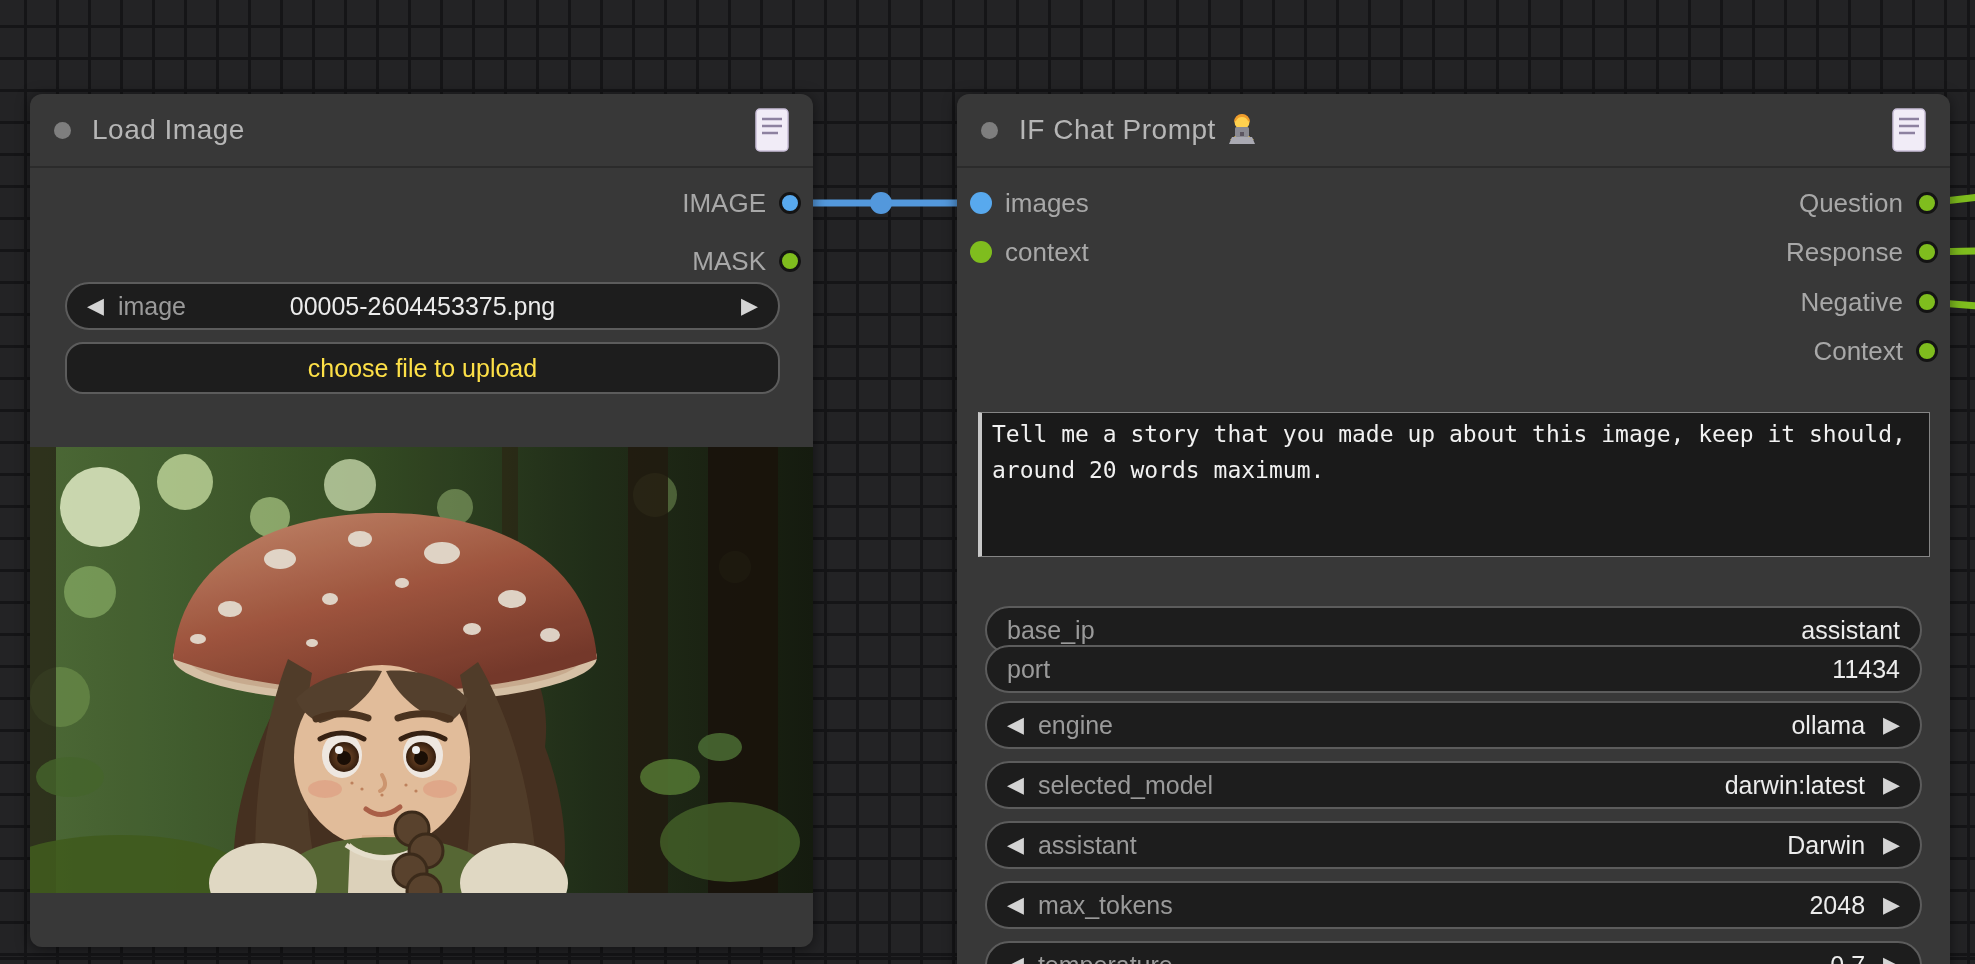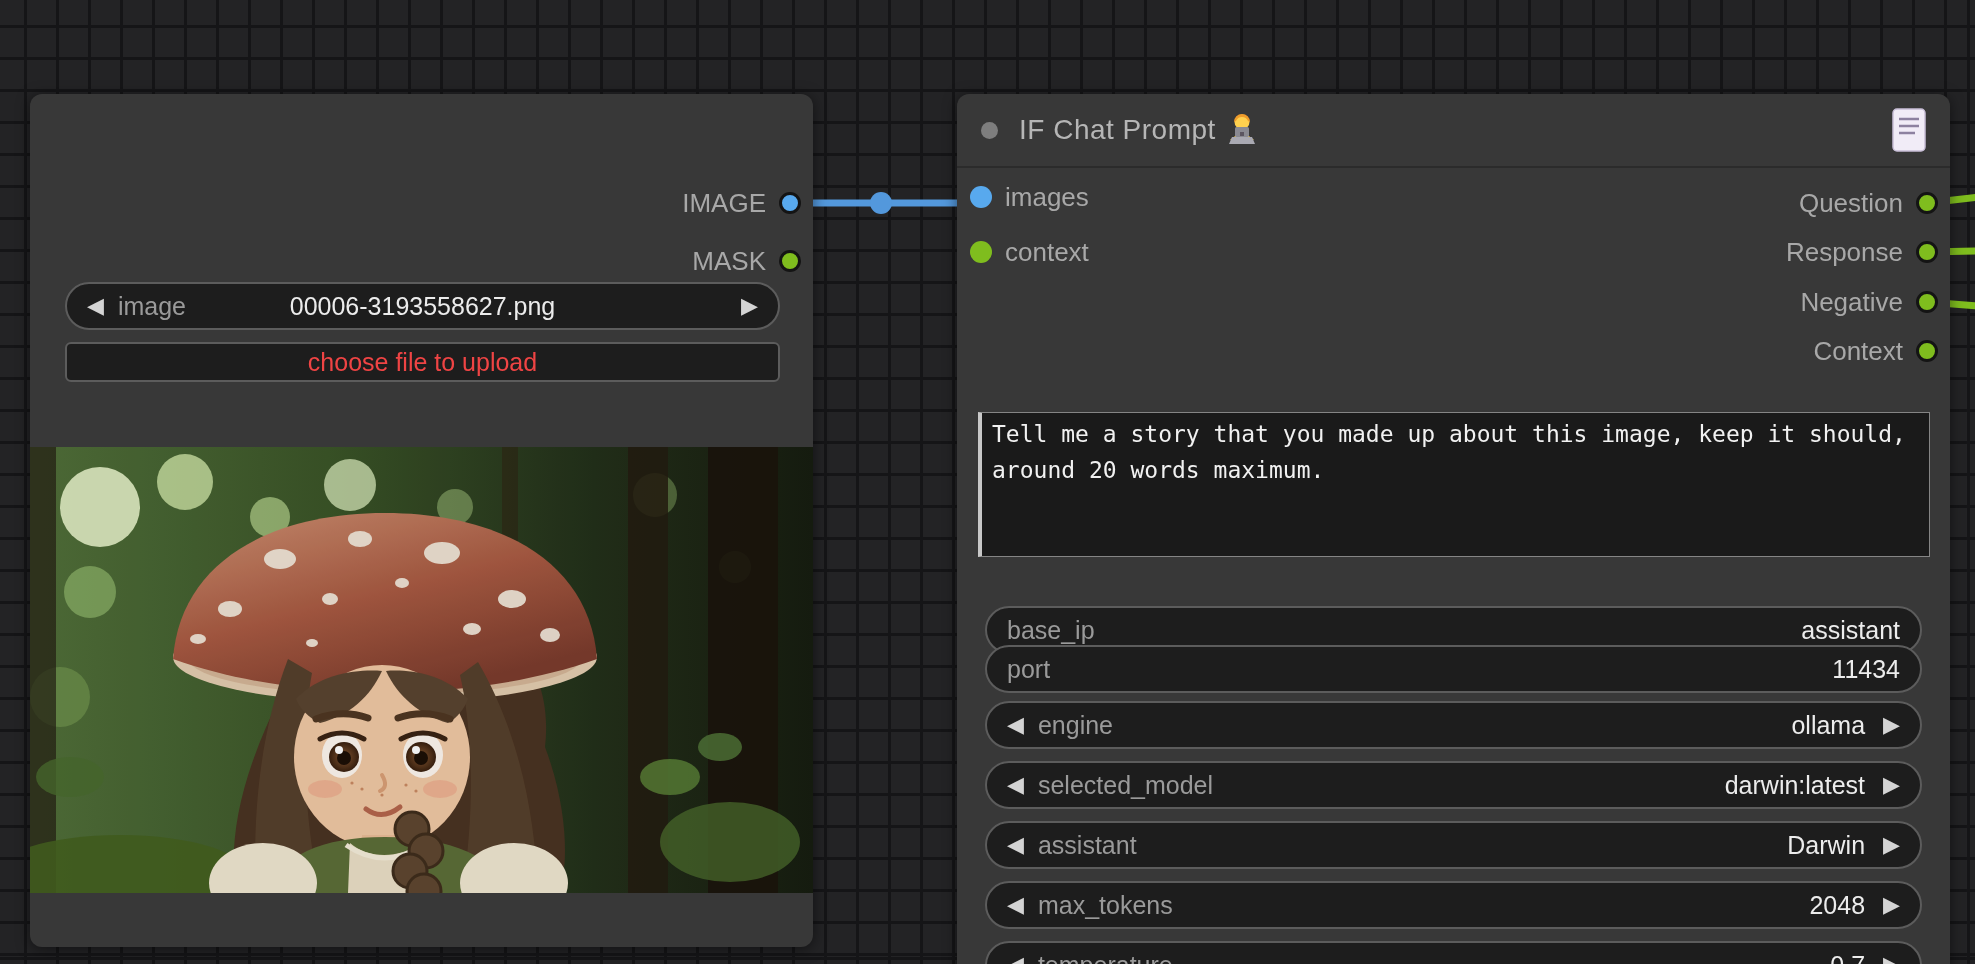--- a/index.html
+++ b/index.html
@@ -42,23 +42,23 @@
   .node-load .widget{left:35px;width:715px;}
   .node-if .widget{left:28px;width:937px;}
   .arr{font-size:22px;color:#d4d4d4;line-height:1;flex:none;}
   .arr.prev{margin-right:14px;}
   .arr.next{margin-left:18px;}
   .wlabel{color:#9a9a9a;font-size:25px;white-space:nowrap;}
   .wvalue{color:#ececec;font-size:25px;white-space:nowrap;}
   .wvalue.right{margin-left:auto;}
   .wvalue.centered{position:absolute;left:50%;transform:translateX(-50%);}
   .upload-btn{
-    position:absolute;left:35px;top:248px;width:715px;height:40px;box-sizing:border-box;
-    background:#1d1d1d;border:2px solid #5c5c5c;border-radius:6px;
-    color:#ef4444;font-size:25px;font-family:"Liberation Sans",sans-serif;
+    position:absolute;left:35px;top:248px;width:715px;height:52px;box-sizing:border-box;
+    background:#1d1d1d;border:2px solid #5c5c5c;border-radius:18px;
+    color:#fde047;font-size:25px;font-family:"Liberation Sans",sans-serif;
     display:flex;align-items:center;justify-content:center;cursor:pointer;
   }
   .prompt-box{
     position:absolute;left:21px;top:318px;width:952px;height:145px;box-sizing:border-box;
     background:#1a1a1a;border:1px solid #858585;border-left:4px solid #c8c8c8;
     color:#f1f1f1;font-family:"DejaVu Sans Mono",monospace;font-size:23px;line-height:1.55;
     padding:4px 10px;white-space:pre-wrap;overflow:hidden;word-break:break-word;
   }
   .preview{
     position:absolute;left:0;top:353px;width:783px;height:446px;overflow:hidden;
@@ -73,34 +73,46 @@
     <g>
       <line x1="790" y1="203" x2="974" y2="203" stroke="#5398dc" stroke-width="7"></line>
       <circle cx="881" cy="203" r="11" fill="#5398dc"></circle>
     </g>
     <line x1="1927" y1="203" x2="1979" y2="197" stroke="#7fbd1e" stroke-width="7"></line>
     <line x1="1927" y1="252" x2="1979" y2="251" stroke="#7fbd1e" stroke-width="7"></line>
     <line x1="1927" y1="302" x2="1979" y2="306" stroke="#7fbd1e" stroke-width="7"></line>
   </svg>
 
   <section class="node node-load">
+    <header>
+      <span class="collapse-dot"></span>
+      <h2 class="node-title">Load Image</h2>
+      <span class="doc-icon">
+        <svg width="34" height="44" viewBox="0 0 34 44">
+          <rect x="1" y="1" width="32" height="42" rx="4" fill="#f1ecf7" stroke="#c9bfd8" stroke-width="1.5"></rect>
+          <line x1="7" y1="11" x2="27" y2="11" stroke="#8d81a0" stroke-width="2.5"></line>
+          <line x1="7" y1="18" x2="27" y2="18" stroke="#8d81a0" stroke-width="2.5"></line>
+          <line x1="7" y1="25" x2="23" y2="25" stroke="#8d81a0" stroke-width="2.5"></line>
+        </svg>
+      </span>
+    </header>
 
     <div class="slot slot-out" style="top:94px">
       <span class="slot-label">IMAGE</span>
       <span class="port blue ringed"></span>
     </div>
     <div class="slot slot-out" style="top:152px">
       <span class="slot-label">MASK</span>
       <span class="port green ringed"></span>
     </div>
 
     <div class="widget" style="top:188px">
       <span class="arr prev">◀</span>
       <span class="wlabel">image</span>
-      <span class="wvalue centered">00006-3193558627.png</span>
+      <span class="wvalue centered">00005-2604453375.png</span>
       <span class="arr next" style="margin-left:auto">▶</span>
     </div>
 
     <button class="upload-btn">choose file to upload</button>
 
     <div class="preview">
       <svg width="783" height="446" viewBox="0 0 783 446">
         <defs>
           <linearGradient id="bgGrad" x1="0" y1="0" x2="1" y2="0">
             <stop offset="0" stop-color="#51703a"></stop>
@@ -236,21 +248,21 @@
       <span class="doc-icon">
         <svg width="34" height="44" viewBox="0 0 34 44">
           <rect x="1" y="1" width="32" height="42" rx="4" fill="#f1ecf7" stroke="#c9bfd8" stroke-width="1.5"></rect>
           <line x1="7" y1="11" x2="27" y2="11" stroke="#8d81a0" stroke-width="2.5"></line>
           <line x1="7" y1="18" x2="27" y2="18" stroke="#8d81a0" stroke-width="2.5"></line>
           <line x1="7" y1="25" x2="23" y2="25" stroke="#8d81a0" stroke-width="2.5"></line>
         </svg>
       </span>
     </header>
 
-    <div class="slot slot-in" style="top:88px">
+    <div class="slot slot-in" style="top:94px">
       <span class="port blue"></span>
       <span class="slot-label">images</span>
     </div>
     <div class="slot slot-in" style="top:143px">
       <span class="port green"></span>
       <span class="slot-label">context</span>
     </div>
 
     <div class="slot slot-out" style="top:94px">
       <span class="slot-label">Question</span>

